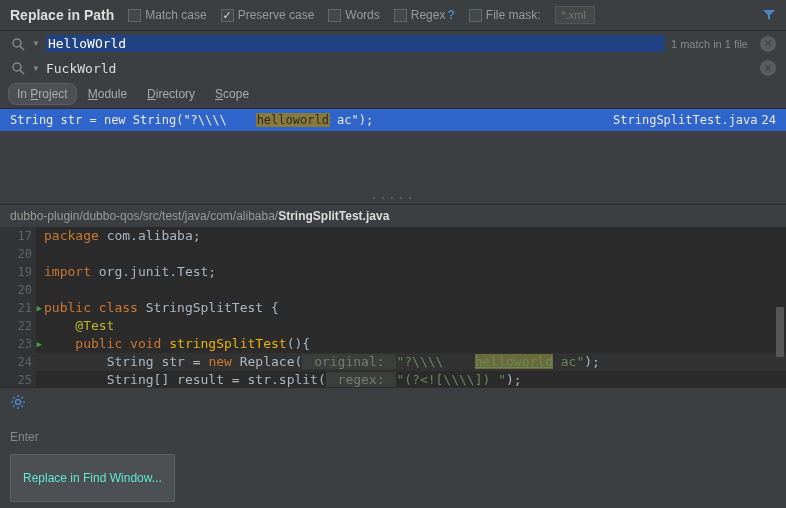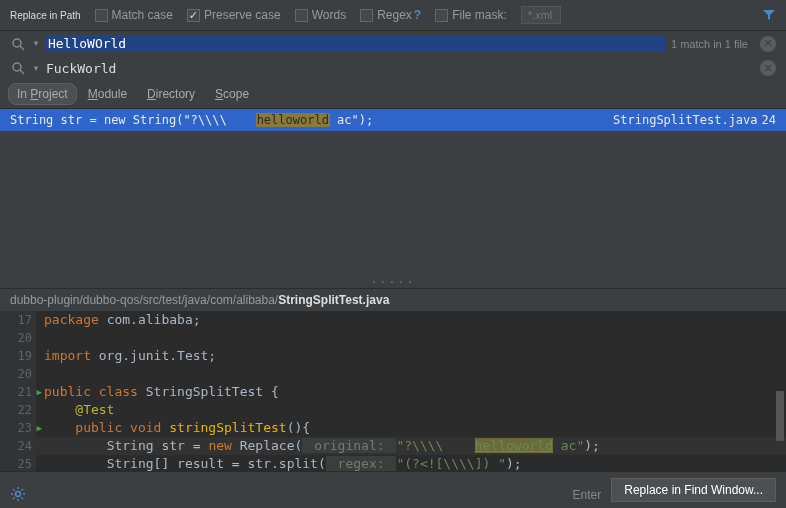--- a/index.html
+++ b/index.html
@@ -1,18 +1,18 @@
 <!DOCTYPE html>
 <html><head>
 <meta charset="utf-8">
 <style>
 * { margin: 0; padding: 0; box-sizing: border-box; }
 body { font-family: "Segoe UI", Arial, sans-serif; font-size: 12px; background: #3c3f41; color: #bbb; width: 786px; height: 508px; overflow: hidden; display: flex; flex-direction: column; }
 .header { display: flex; align-items: center; padding: 6px 10px; gap: 14px; background: #3c3f41; border-bottom: 1px solid #2b2b2b; }
-.header-title { color: #ddd; font-weight: normal; font-size: 10px; }
+.header-title { color: #ddd; font-weight: bold; font-size: 14px; }
 .chk { display: flex; align-items: center; gap: 4px; cursor: pointer; color: #999; }
 .chk-box { width: 13px; height: 13px; border: 1px solid #666; background: #43494a; display: flex; align-items: center; justify-content: center; }
 .chk-box.checked::after { content: "✓"; color: #ddd; font-size: 11px; line-height: 1; }
 .regex-help { color: #4a88c7; font-weight: bold; margin-left: -2px; }
 .mask-input { background: #45494a; border: 1px solid #555; color: #777; padding: 2px 6px; width: 40px; font-size: 11px; }
 .filter-icon { margin-left: auto; color: #4a88c7; font-size: 14px; }
 .input-row { display: flex; align-items: center; padding: 4px 10px; gap: 6px; background: #3c3f41; }
 .search-icon { width: 16px; height: 16px; display: flex; align-items: center; justify-content: center; color: #888; }
 .dd-icon { color: #888; font-size: 8px; }
 .text-input { flex: 1; background: transparent; border: none; color: #ddd; font-family: "Consolas", monospace; font-size: 13px; outline: none; }
@@ -41,25 +41,25 @@
 .code-line.hl-line { background: #323232; }
 .kw { color: #cc7832; }
 .str { color: #6a8759; }
 .ann { color: #bbb529; }
 .cls { color: #a9b7c6; }
 .fn { color: #eab308; }
 .param-hint { color: #787878; background: #3b3f3b; padding: 0 4px; }
 .match-hl { background: #6a6a3a; text-decoration: underline; }
 .new-kw { color: #cc7832; }
 .scroll-thumb { position: absolute; right: 2px; top: 80px; width: 8px; height: 50px; background: #565656; border-radius: 1px; }
-.footer { display: flex; align-items: flex-end; padding: 6px 10px; background: #3c3f41; border-top: 1px solid #2b2b2b; gap: 10px; }
+.footer { display: flex; align-items: flex-start; padding: 6px 10px; background: #3c3f41; border-top: 1px solid #2b2b2b; gap: 10px; flex-direction: column; }
 .gear-icon { color: #4a88c7; font-size: 14px; }
 .footer-spacer { flex: 1; }
 .footer-hint { color: #888; font-size: 12px; }
-.btn { background: #4c5052; border: 1px solid #5e6060; color: #ffffff; padding: 4px 12px; cursor: pointer; font-size: 12px; }
+.btn { background: #4c5052; border: 1px solid #5e6060; color: #5eead4; padding: 16px 12px; cursor: pointer; font-size: 12px; }
 svg { display: block; }
 </style>
 </head>
 <body>
 
 <div class="header">
   <span class="header-title">Replace in Path</span>
   <label class="chk">
       <span class="chk-box"></span>
       <span>Match case</span>

